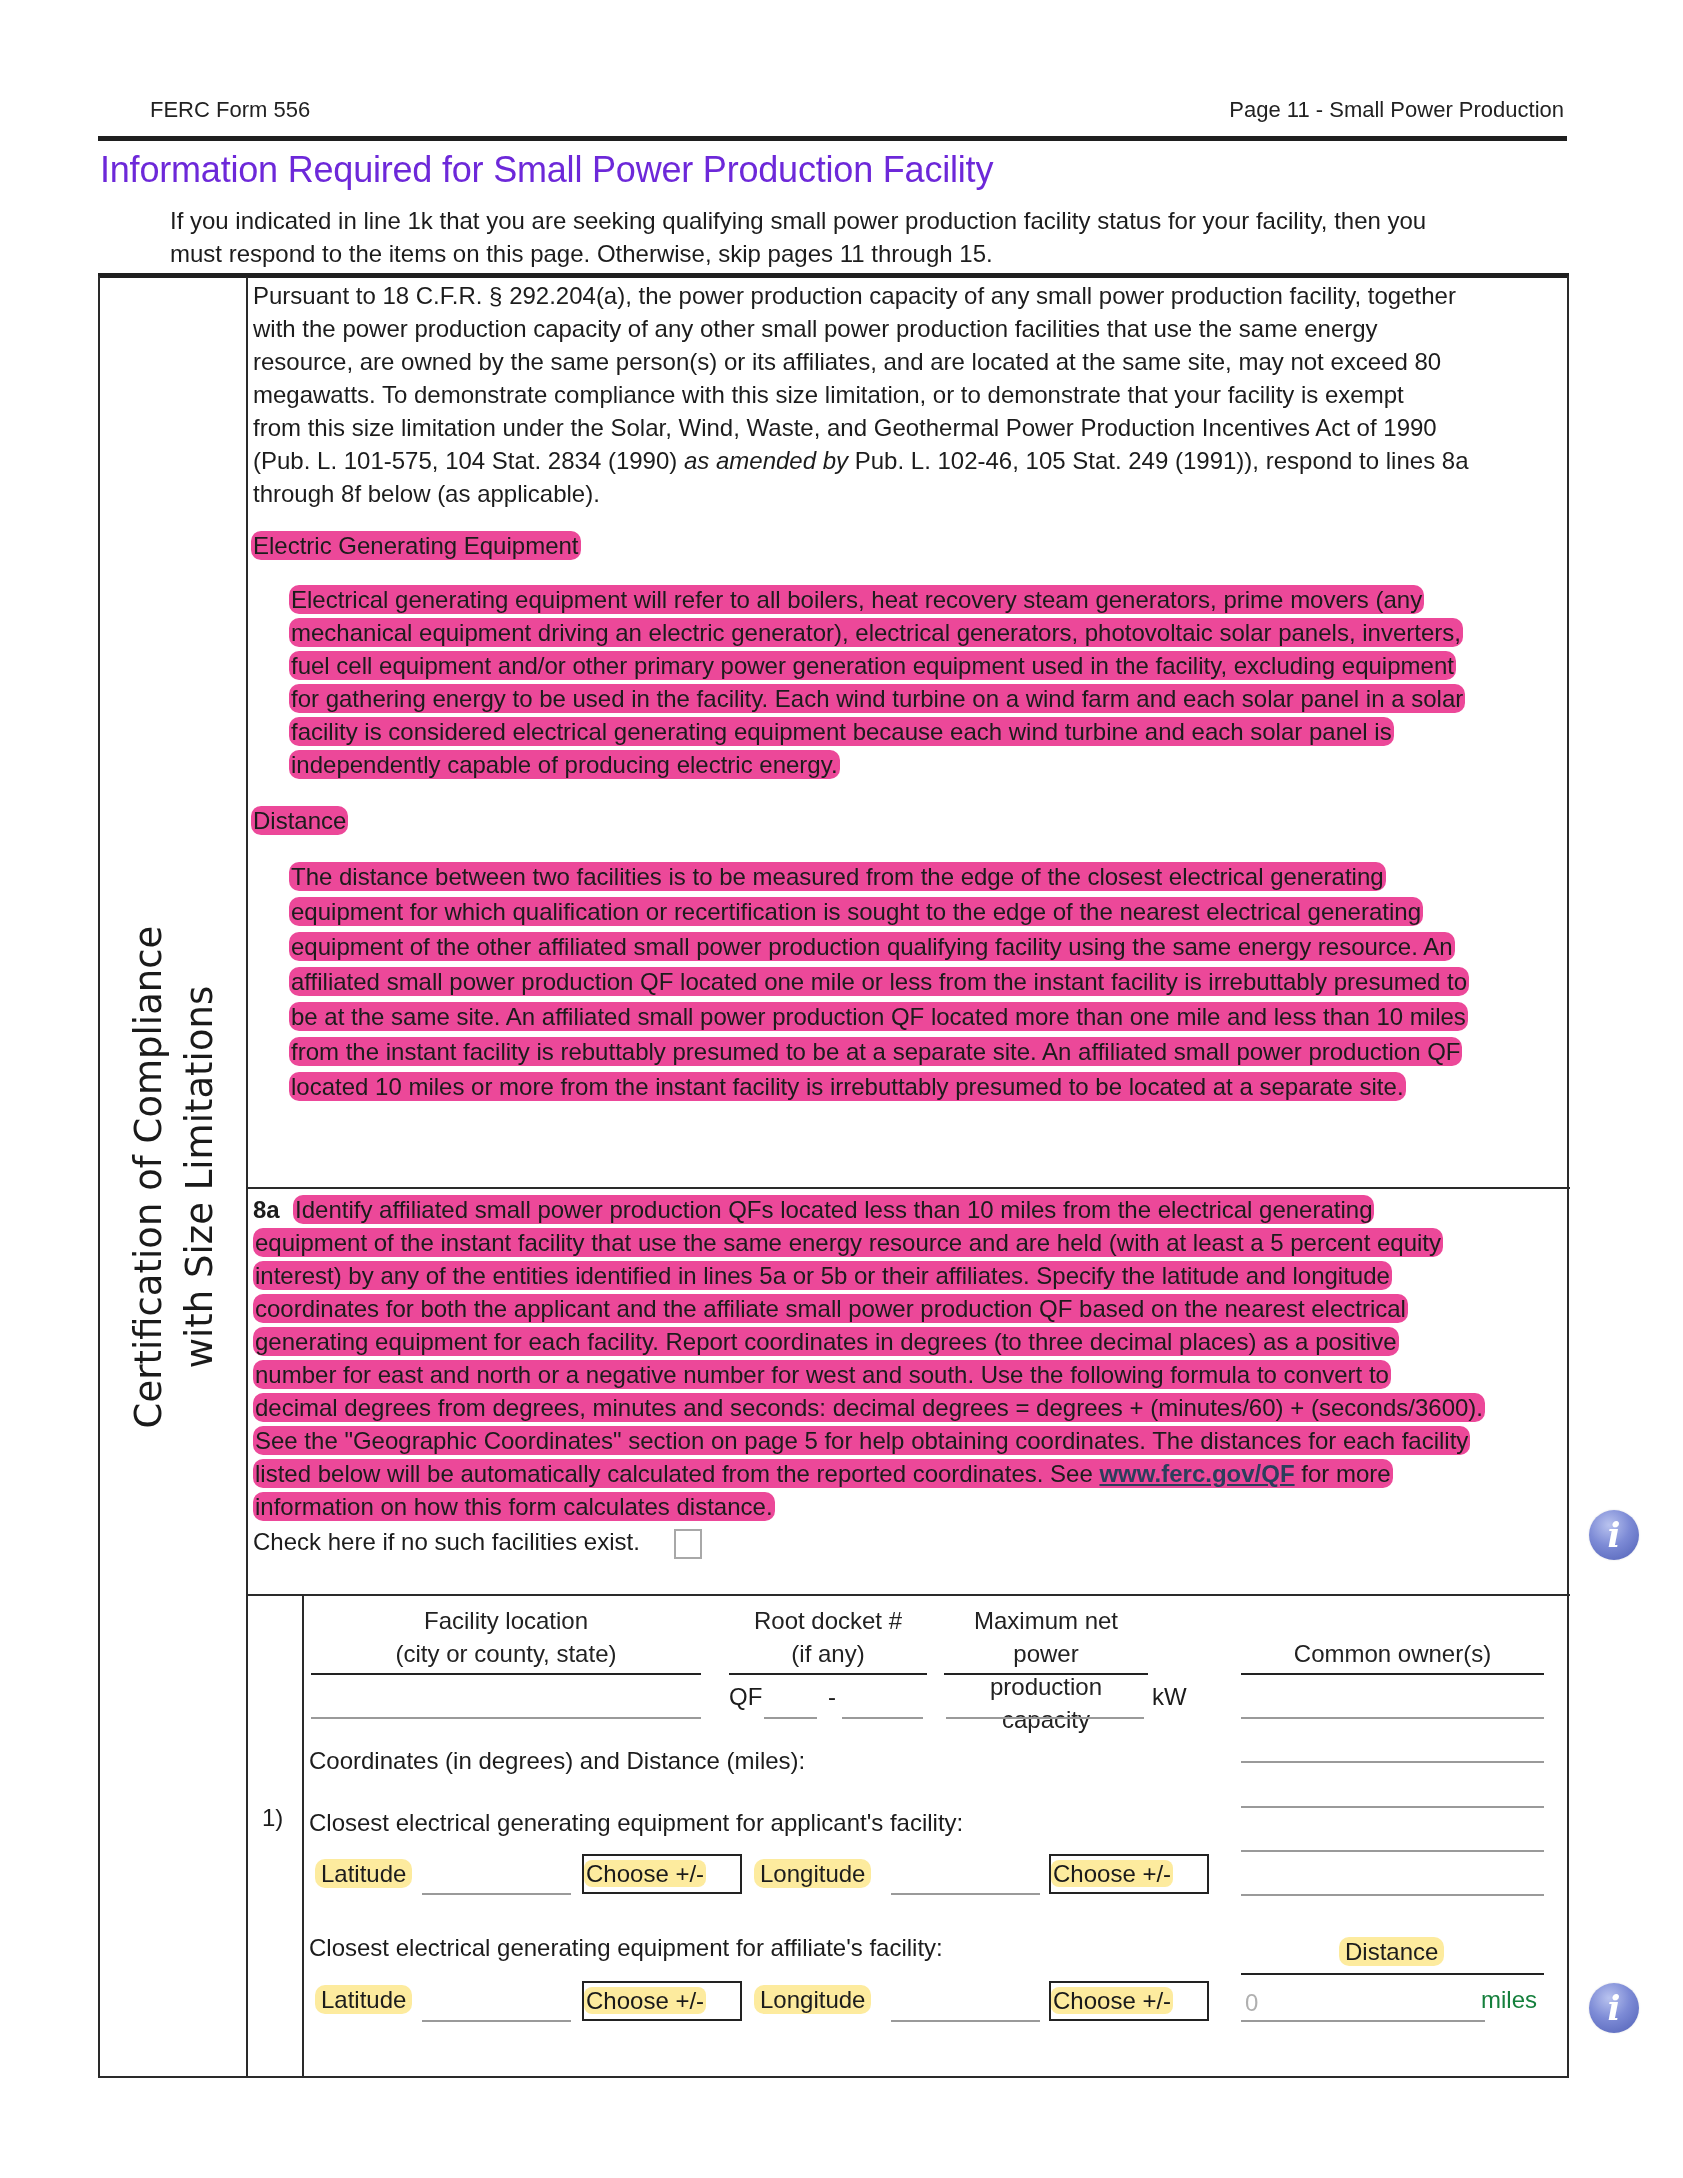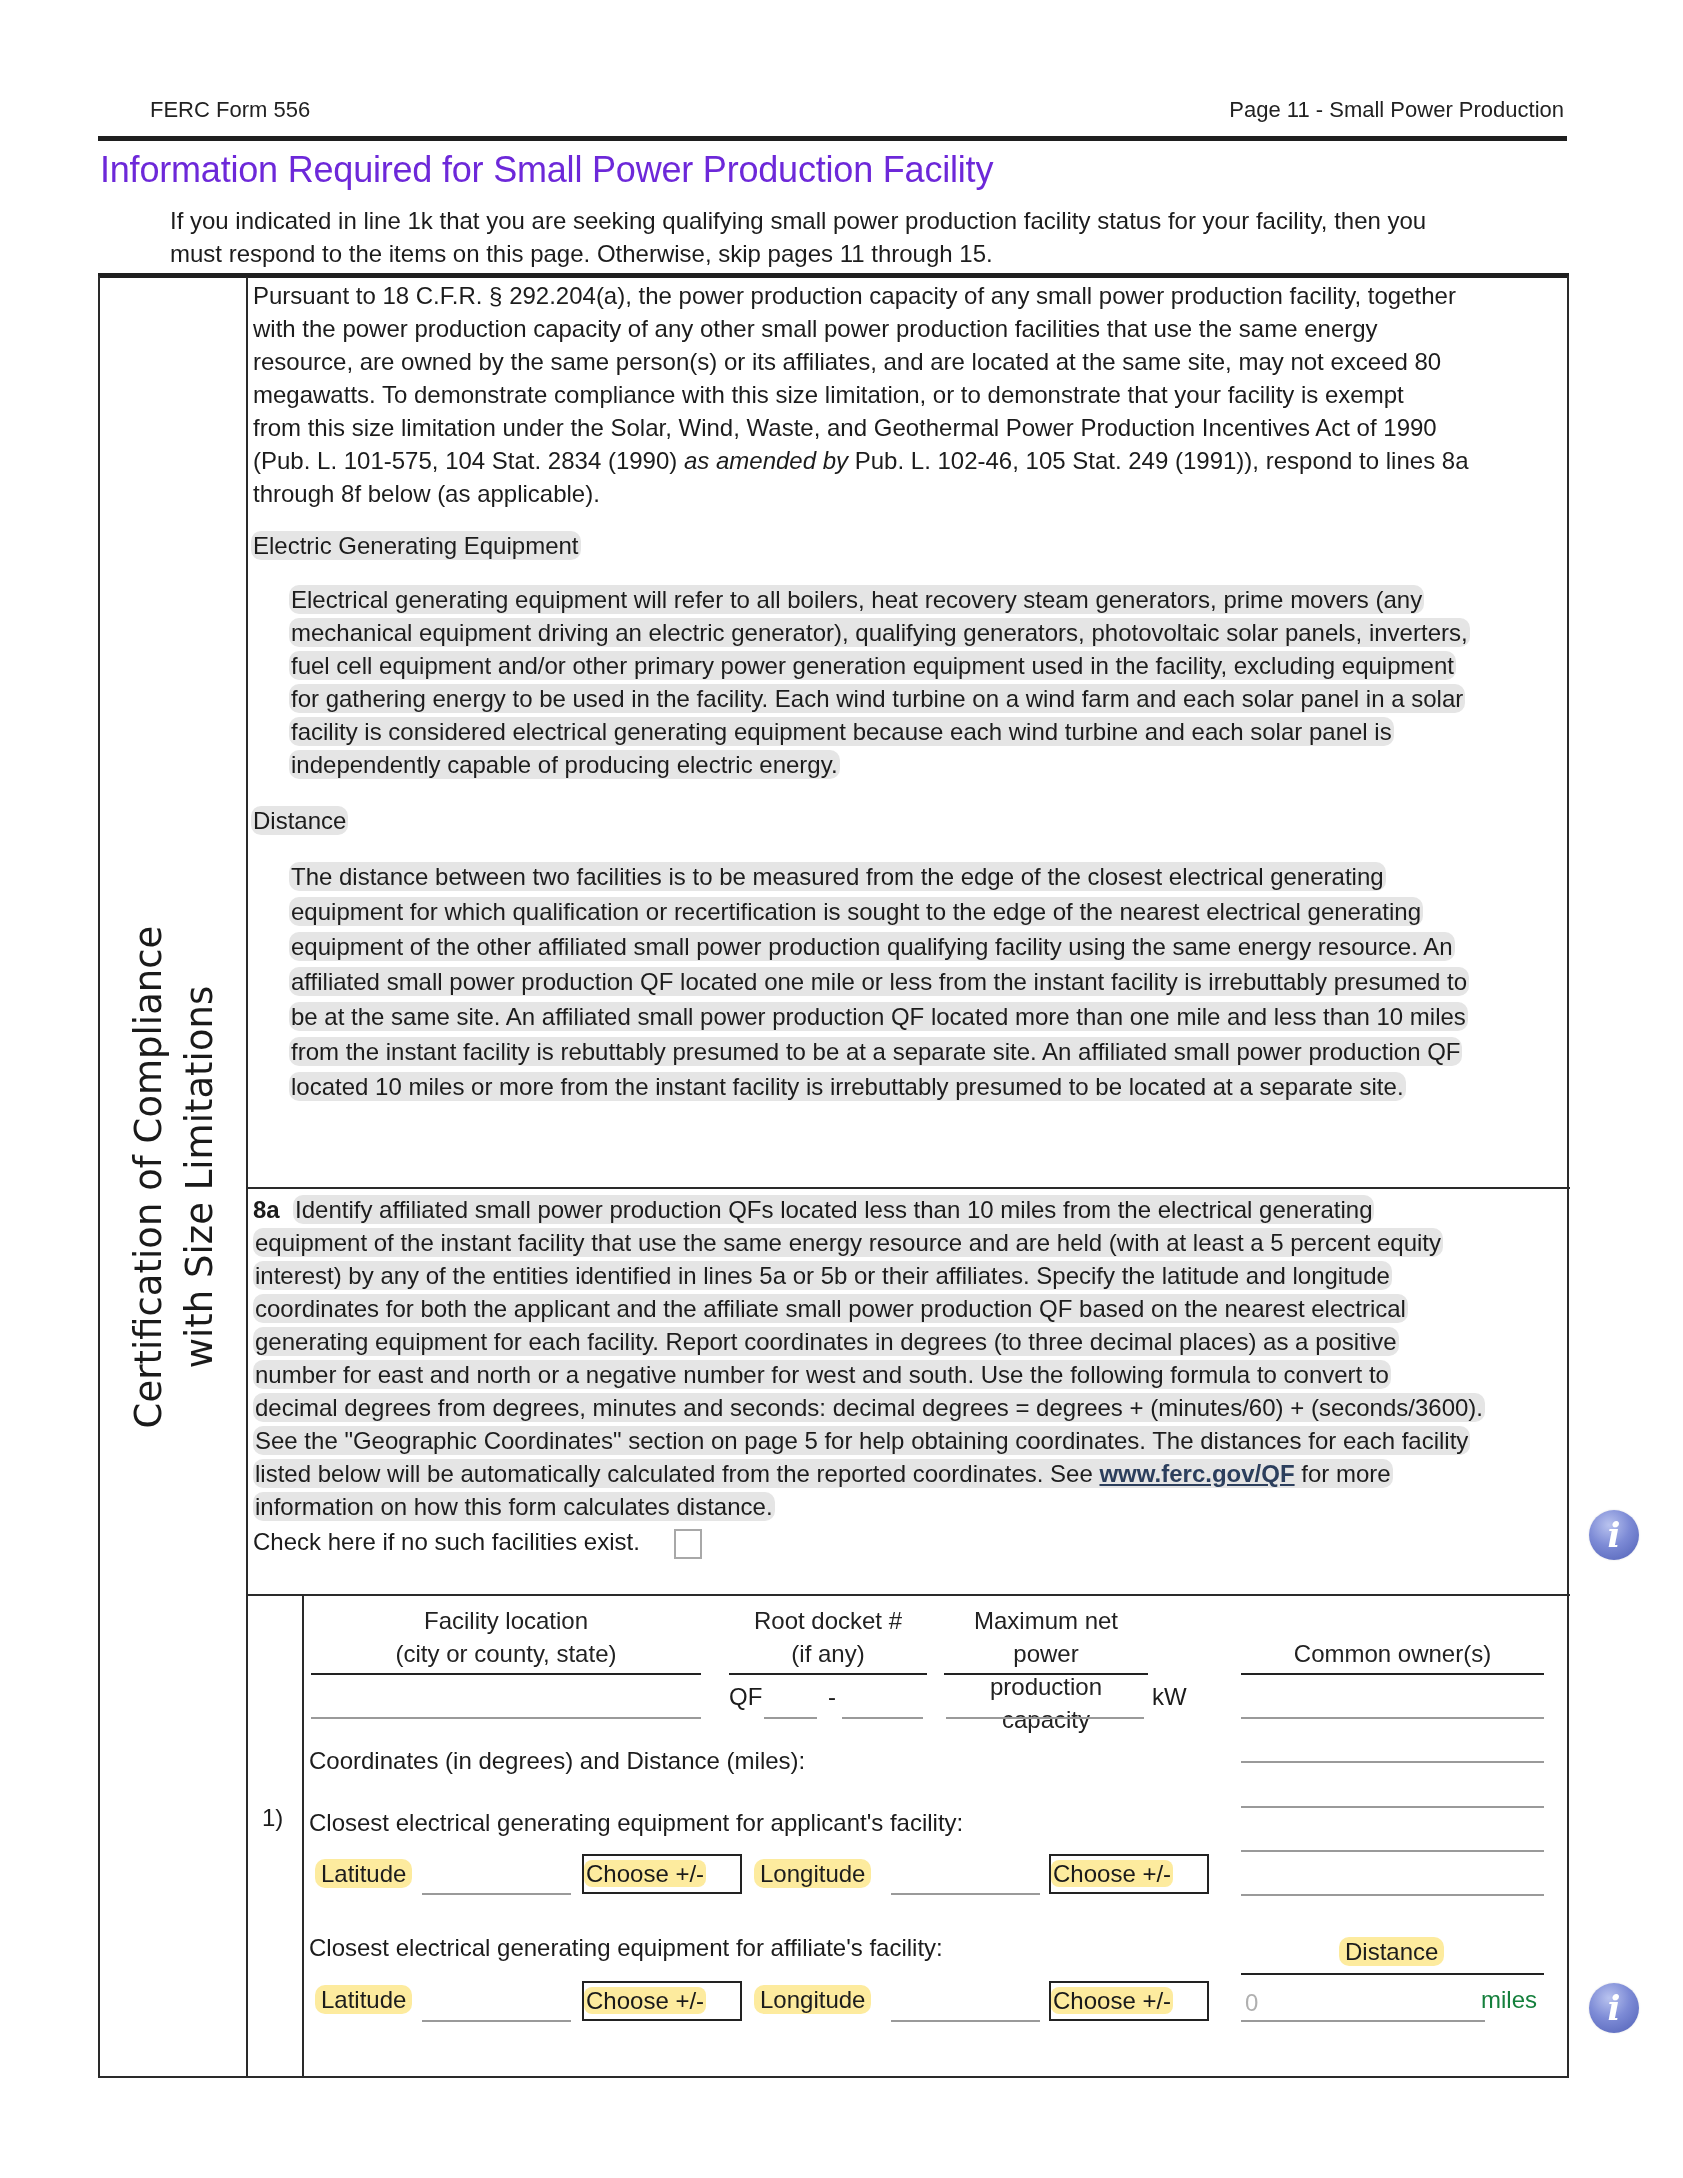--- a/index.html
+++ b/index.html
@@ -3,21 +3,21 @@
 <meta charset="utf-8">
 <style>
   * { box-sizing: border-box; margin: 0; padding: 0; }
   html, body { width: 1683px; height: 2178px; background: #ffffff; }
   body { position: relative; font-family: "Liberation Sans", "DejaVu Sans", sans-serif; color: #1a1a1a; overflow: hidden; }
   .abs { position: absolute; }
   .hdr { font-size: 22px; color: #222; }
   .rule-thick { position: absolute; background: #1f1f1f; }
   .title { font-size: 36px; letter-spacing: -0.2px; color: #6d28d9; }
   .body-txt { font-size: 24px; line-height: 33px; color: #1c1c1c; }
-  .hl { background: #e5e5e5; border-radius: 10px; padding: 1px 2px; box-decoration-break: clone; -webkit-box-decoration-break: clone; }
+  .hl { background: #ec4899; border-radius: 10px; padding: 1px 2px; box-decoration-break: clone; -webkit-box-decoration-break: clone; }
   .frame { position: absolute; border: 2px solid #2a2a2a; }
   .vline { position: absolute; background: #2a2a2a; width: 2px; }
   .hline { position: absolute; background: #2a2a2a; height: 2px; }
   .uline { position: absolute; height: 2px; background: #9a9a9a; }
   .uline-dark { position: absolute; height: 2px; background: #222; }
   .side-label { position: absolute; left: 103px; top: 277px; width: 143px; height: 1800px; display: flex; align-items: center; justify-content: center; }
   .side-label-inner { transform: rotate(-90deg); white-space: nowrap; text-align: center; font-size: 37px; line-height: 51px; color: #1a1a1a; font-family: "DejaVu Sans", sans-serif; }
   .col-head { font-size: 24px; line-height: 33px; text-align: center; color: #222; }
   .lbl { font-size: 24px; color: #1c1c1c; }
   .choose { position: absolute; border: 2px solid #222; height: 40px; font-size: 24px; line-height: 36px; padding-left: 0px; background: #fff; }
@@ -63,21 +63,21 @@
   <div>resource, are owned by the same person(s) or its affiliates, and are located at the same site, may not exceed 80</div>
   <div>megawatts.  To demonstrate compliance with this size limitation, or to demonstrate that your facility is exempt</div>
   <div>from this size limitation under the Solar, Wind, Waste, and Geothermal Power Production Incentives Act of 1990</div>
   <div><span>(Pub. L. 101-575, 104 Stat. 2834 (1990) </span><span class="italic">as amended by</span><span> Pub. L. 102-46, 105 Stat. 249 (1991)), respond to lines 8a</span></div>
   <div>through 8f below (as applicable).</div>
 </div>
 
 <div class="abs body-txt" style="left:251px; top:529px;"><span class="hl">Electric Generating Equipment</span></div>
 <div class="abs body-txt" style="left:289px; top:583px; width:1287px;">
   <div><span class="hl">Electrical generating equipment will refer to all boilers, heat recovery steam generators, prime movers (any</span></div>
-  <div><span class="hl">mechanical equipment driving an electric generator), qualifying generators, photovoltaic solar panels, inverters,</span></div>
+  <div><span class="hl">mechanical equipment driving an electric generator), electrical generators, photovoltaic solar panels, inverters,</span></div>
   <div><span class="hl">fuel cell equipment and/or other primary power generation equipment used in the facility, excluding equipment</span></div>
   <div><span class="hl">for gathering energy to be used in the facility.  Each wind turbine on a wind farm and each solar panel in a solar</span></div>
   <div><span class="hl">facility is considered electrical generating equipment because each wind turbine and each solar panel is</span></div>
   <div><span class="hl">independently capable of producing electric energy.</span></div>
 </div>
 
 <div class="abs body-txt" style="left:251px; top:804px;"><span class="hl">Distance</span></div>
 <div class="abs body-txt" style="left:289px; top:859px; width:1287px; line-height:35px;">
   <div><span class="hl">The distance between two facilities is to be measured from the edge of the closest electrical generating</span></div>
   <div><span class="hl">equipment for which qualification or recertification is sought to the edge of the nearest electrical generating</span></div>

